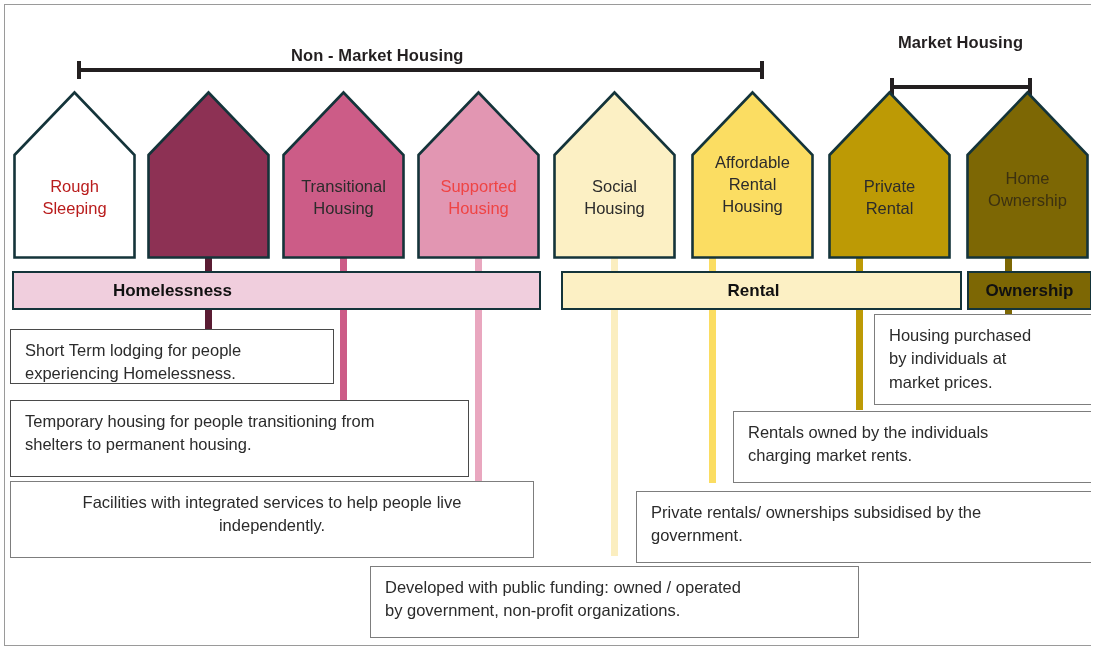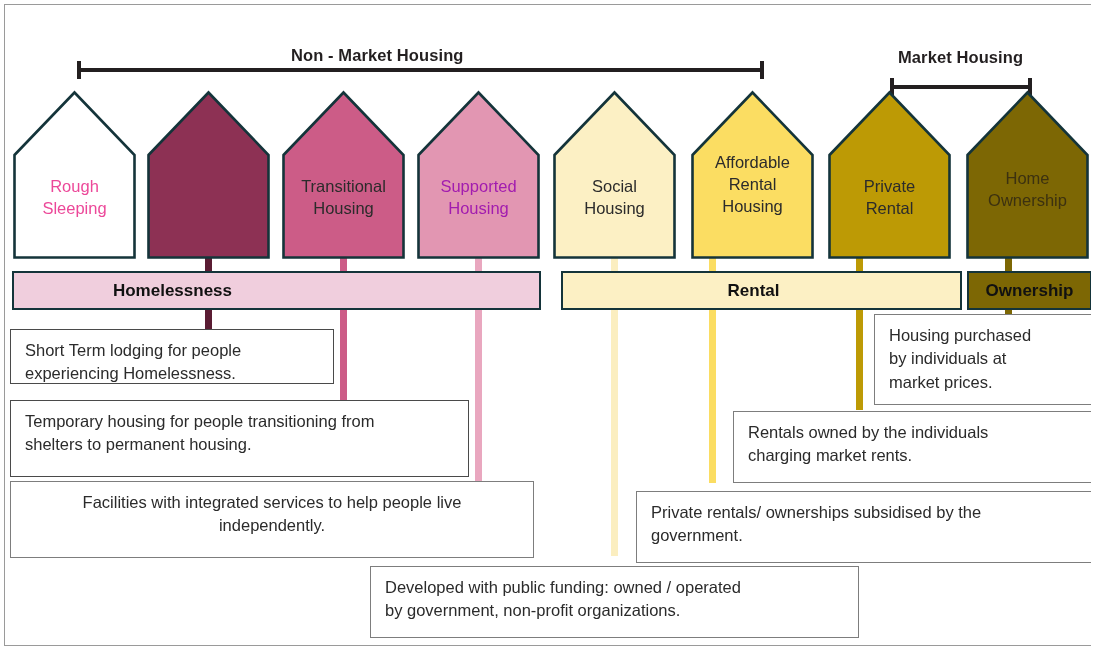--- a/index.html
+++ b/index.html
@@ -116,35 +116,35 @@
     <div class="tick left"></div>
     <div class="tick right"></div>
   </div>
   <div class="bracket-label" style="left:291px; top:46px;">Non - Market Housing</div>
 
   <div class="bracket" style="left:890px; top:85px; width:142px;">
     <div class="bar"></div>
     <div class="tick left"></div>
     <div class="tick right"></div>
   </div>
-  <div class="bracket-label" style="left:898px; top:48px;">Market Housing</div>
+  <div class="bracket-label" style="left:898px; top:33px;">Market Housing</div>
 
   <div class="stem" style="left:205px; top:258px; width:7px; height:72px; background:#5a1c33;"></div>
   <div class="stem" style="left:340px; top:258px; width:7px; height:143px; background:#cc5c87;"></div>
   <div class="stem" style="left:475px; top:258px; width:7px; height:223px; background:#e9a7bf;"></div>
   <div class="stem" style="left:611px; top:258px; width:7px; height:298px; background:#fbeec0;"></div>
   <div class="stem" style="left:709px; top:258px; width:7px; height:225px; background:#fbdd62;"></div>
   <div class="stem" style="left:856px; top:258px; width:7px; height:152px; background:#bd9a05;"></div>
   <div class="stem" style="left:1005px; top:258px; width:7px; height:68px; background:#7d6704;"></div>
 
   <div class="house" style="left:12px; top:90px; width:125px; height:170px;">
     <svg class="shape" viewBox="0 0 125 170" preserveAspectRatio="none">
       <polygon points="2.5,65 62.5,2.5 122.5,65 122.5,167.5 2.5,167.5" fill="#ffffff" stroke="#14343a" stroke-width="2.6" stroke-linejoin="miter"></polygon>
     </svg>
-    <div class="label" style="top:86px; color:#ec4899;">Rough
+    <div class="label" style="top:86px; color:#b91c1c;">Rough
 Sleeping</div>
   </div>
 
   <div class="house" style="left:146px; top:90px; width:125px; height:170px;">
     <svg class="shape" viewBox="0 0 125 170" preserveAspectRatio="none">
       <polygon points="2.5,65 62.5,2.5 122.5,65 122.5,167.5 2.5,167.5" fill="#8d3154" stroke="#14343a" stroke-width="2.6" stroke-linejoin="miter"></polygon>
     </svg>
   </div>
 
   <div class="house" style="left:281px; top:90px; width:125px; height:170px;">
@@ -152,21 +152,21 @@
       <polygon points="2.5,65 62.5,2.5 122.5,65 122.5,167.5 2.5,167.5" fill="#cc5c87" stroke="#14343a" stroke-width="2.6" stroke-linejoin="miter"></polygon>
     </svg>
     <div class="label" style="top:86px; color:#2b2b2b;">Transitional
 Housing</div>
   </div>
 
   <div class="house" style="left:416px; top:90px; width:125px; height:170px;">
     <svg class="shape" viewBox="0 0 125 170" preserveAspectRatio="none">
       <polygon points="2.5,65 62.5,2.5 122.5,65 122.5,167.5 2.5,167.5" fill="#e296b2" stroke="#14343a" stroke-width="2.6" stroke-linejoin="miter"></polygon>
     </svg>
-    <div class="label" style="top:86px; color:#a21caf;">Supported
+    <div class="label" style="top:86px; color:#ef4444;">Supported
 Housing</div>
   </div>
 
   <div class="house" style="left:552px; top:90px; width:125px; height:170px;">
     <svg class="shape" viewBox="0 0 125 170" preserveAspectRatio="none">
       <polygon points="2.5,65 62.5,2.5 122.5,65 122.5,167.5 2.5,167.5" fill="#fcf0c4" stroke="#14343a" stroke-width="2.6" stroke-linejoin="miter"></polygon>
     </svg>
     <div class="label" style="top:86px; color:#2b2b2b;">Social
 Housing</div>
   </div>

